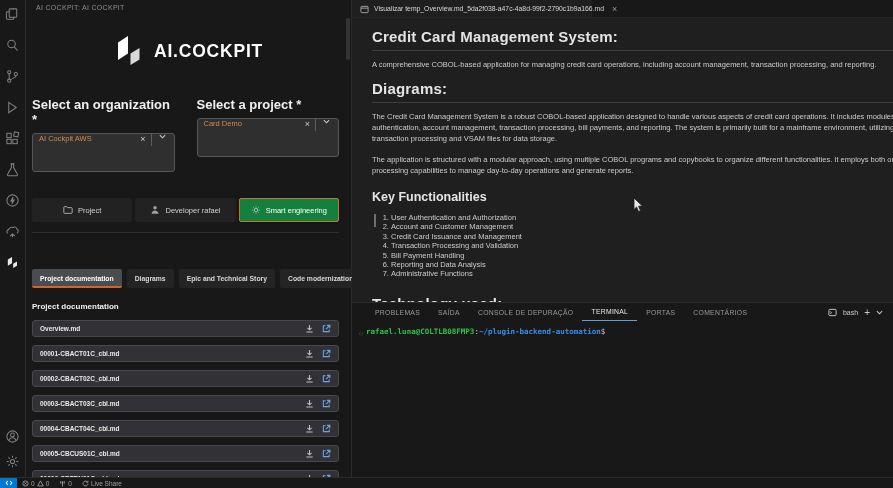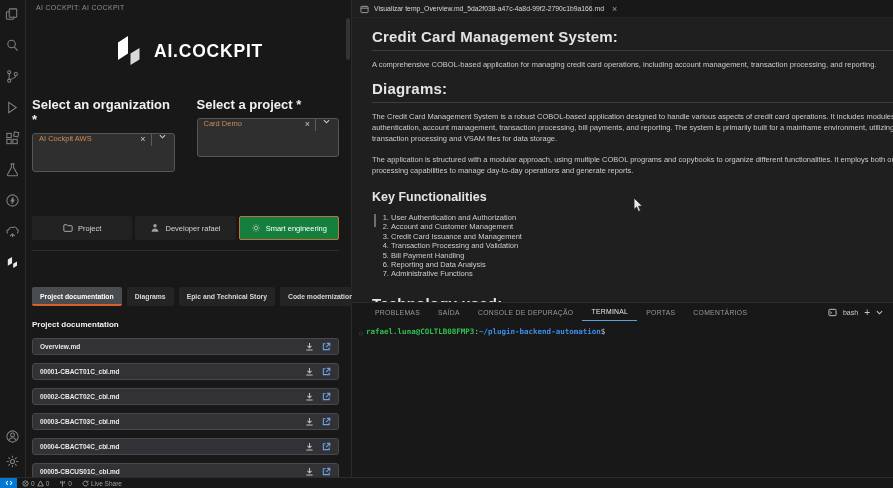--- a/index.html
+++ b/index.html
@@ -30,21 +30,21 @@
   .form-col { width:143px; }
   .form-label { color:#f0f0f0; font-size:13px; font-weight:bold; margin-bottom:6px; }
   .select-box { height:39px; background:#2f2f2f; border:1px solid #565656; border-radius:3px;
     display:flex; align-items:flex-start; padding:0 6px; cursor:pointer; }
   .select-value { flex:1; font-size:7.5px; color:#cf8a55; }
   .select-clear { color:#c8c8c8; font-size:9px; padding:0 5px; cursor:pointer; }
   .select-sep { width:1px; height:12px; background:#5d5d5d; }
   .select-chev { padding:0 2px 0 7px; cursor:pointer; display:flex; }
   .select-chev svg { width:7px; height:5px; stroke:#c8c8c8; fill:none; stroke-width:1.3; }
 
-  .nav-buttons { display:flex; gap:3px; margin-top:44px; }
+  .nav-buttons { display:flex; gap:3px; margin-top:26px; }
   .nav-btn { flex:1; height:24px; background:#222222; border:1px solid #222222; border-radius:2px;
     display:flex; align-items:center; justify-content:center; gap:5px; cursor:pointer;
     color:#d2d2d2; font-size:7.5px; }
   .nav-btn svg { width:10px; height:10px; stroke:#b5b5b5; fill:none; stroke-width:1.1; }
   .nav-btn.filled-ic svg { fill:#9f9f9f; stroke:none; }
   .nav-btn.active { background:#15803d; border:1px solid #c4713b; color:#ffffff; }
 
   .sb-divider { height:1px; background:#2e2e2e; margin-top:10px; }
 
   .doc-tabs { display:flex; gap:5px; margin-top:36px; }

